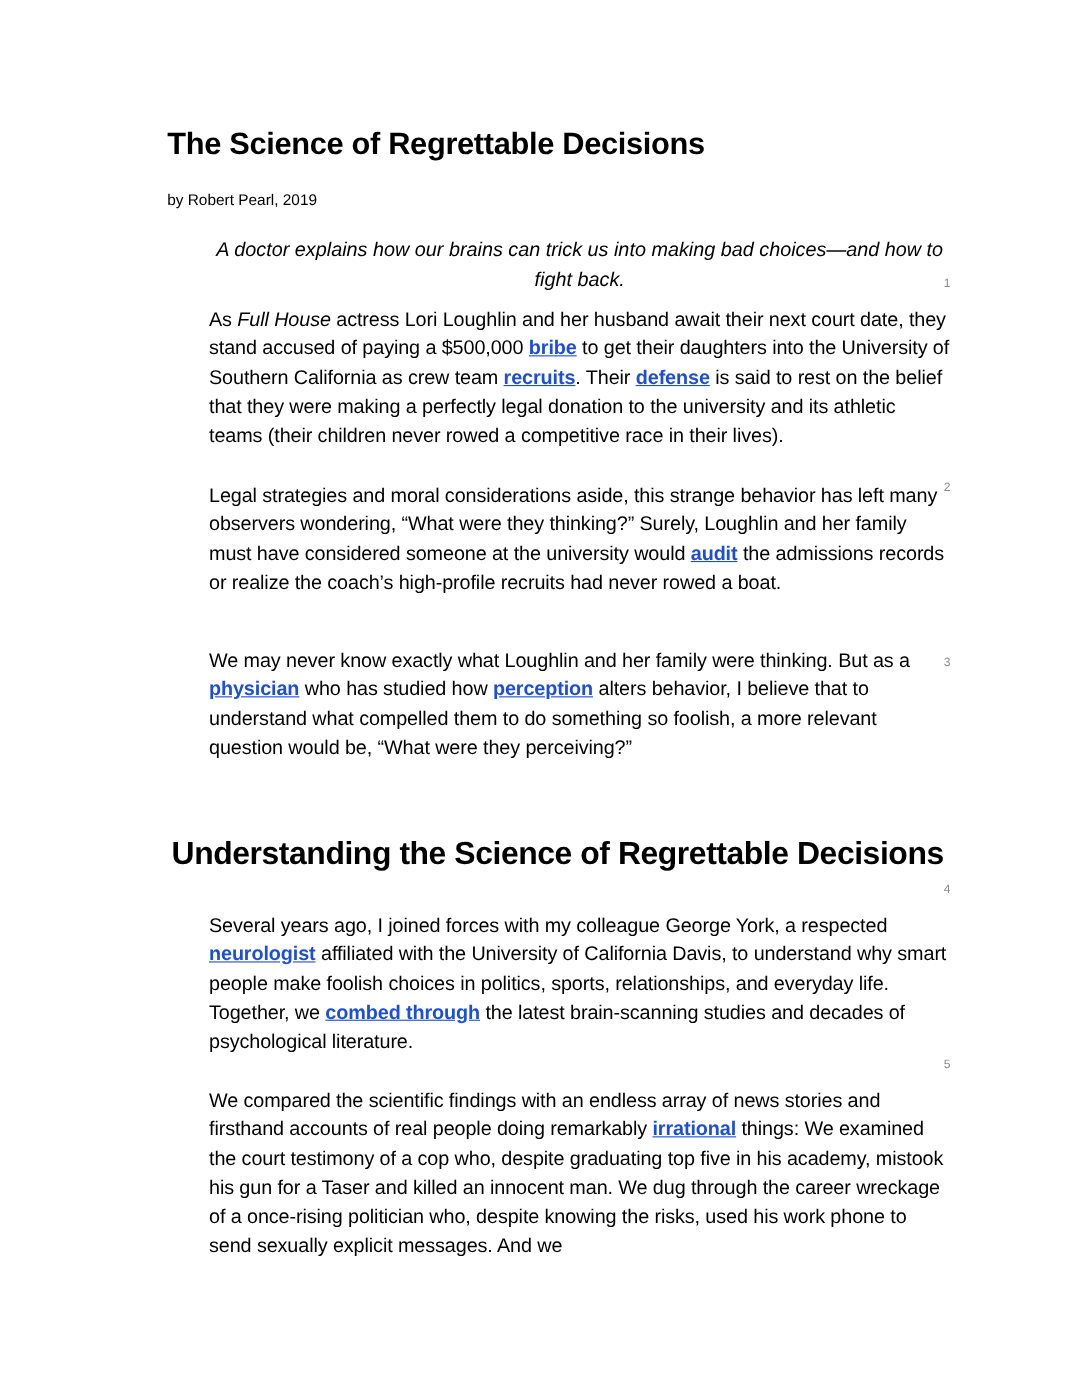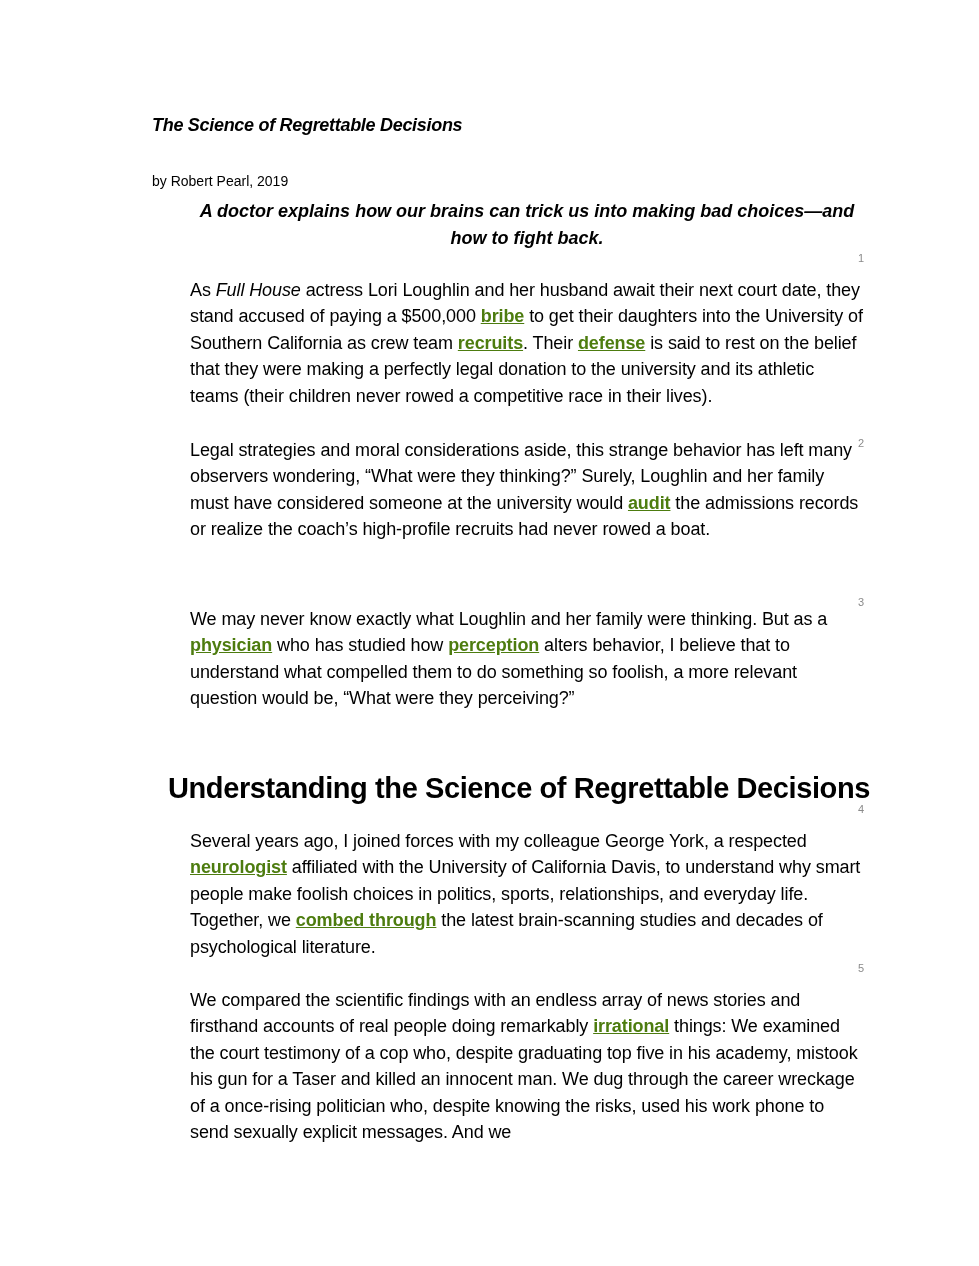--- a/index.html
+++ b/index.html
@@ -1,40 +1,40 @@
 <!DOCTYPE html>
 <html><head>
 <meta charset="utf-8">
 <style>
   html, body { margin: 0; padding: 0; background: #ffffff; }
   body { width: 979px; height: 1266px; position: relative; overflow: hidden;
          font-family: "Liberation Sans", sans-serif; color: #000; }
-  .title { position: absolute; left: 152px; top: 115px; font-size: 18px; font-weight: bold; margin: 0; letter-spacing: -0.3px; font-style: italic; }
+  .title { position: absolute; left: 152px; top: 115px; font-size: 28px; font-weight: bold; margin: 0; letter-spacing: -0.3px; }
   .byline { position: absolute; left: 152px; top: 173px; font-size: 14px; margin: 0; }
-  .subtitle { position: absolute; left: 190px; width: 674px; top: 198px; font-size: 18px; font-weight: bold; font-style: italic; text-align: center; line-height: 27px; margin: 0; }
+  .subtitle { position: absolute; left: 190px; width: 674px; top: 214px; font-size: 18px; font-weight: normal; font-style: italic; text-align: center; line-height: 27px; margin: 0; }
   .pnum { position: absolute; right: 115px; font-size: 11px; color: #8a8a8a; }
   .para { position: absolute; left: 190px; width: 676px; font-size: 18px; line-height: 26.4px; margin: 0; letter-spacing: -0.1px; }
-  .para a { color: #4d7c0f; font-weight: bold; text-decoration: underline; }
-  .h2 { position: absolute; left: 152px; top: 756px; font-size: 29px; font-weight: bold; margin: 16px; letter-spacing: -0.4px; }
+  .para a { color: #1d4ed8; font-weight: bold; text-decoration: underline; }
+  .h2 { position: absolute; left: 152px; top: 756px; font-size: 29px; font-weight: bold; margin: 4px; letter-spacing: -0.4px; }
 </style>
 </head>
 <body>
 
 <h1 class="title">The Science of Regrettable Decisions</h1>
 <p class="byline">by Robert Pearl, 2019</p>
 <p class="subtitle">A doctor explains how our brains can trick us into making bad choices—and how to fight back.</p>
 
 <span class="pnum" style="top:252px">1</span>
 <p class="para" style="top:277px"><span>As </span><em>Full House</em><span> actress Lori Loughlin and her husband await their next court date, they stand accused of paying a $500,000 </span><a href="#">bribe</a><span> to get their daughters into the University of Southern California as crew team </span><a href="#">recruits</a><span>. Their </span><a href="#">defense</a><span> is said to rest on the belief that they were making a perfectly legal donation to the university and its athletic teams (their children never rowed a competitive race in their lives).</span></p>
 
 <span class="pnum" style="top:437px">2</span>
 <p class="para" style="top:437px"><span>Legal strategies and moral considerations aside, this strange behavior has left many observers wondering, “What were they thinking?” Surely, Loughlin and her family must have considered someone at the university would </span><a href="#">audit</a><span> the admissions records or realize the coach’s high-profile recruits had never rowed a boat.</span></p>
 
 <span class="pnum" style="top:596px">3</span>
-<p class="para" style="top:606px"><span>We may never know exactly what Loughlin and her family were thinking. But as a </span><a href="#">physician</a><span> who has studied how </span><a href="#">perception</a><span> alters behavior, I believe that to understand what compelled them to do something so foolish, a more relevant question would be, “What were they perceiving?”</span></p>
+<p class="para" style="top:587px"><span>We may never know exactly what Loughlin and her family were thinking. But as a </span><a href="#">physician</a><span> who has studied how </span><a href="#">perception</a><span> alters behavior, I believe that to understand what compelled them to do something so foolish, a more relevant question would be, “What were they perceiving?”</span></p>
 
 <h2 class="h2">Understanding the Science of Regrettable Decisions</h2>
 
 <span class="pnum" style="top:803px">4</span>
 <p class="para" style="top:828px"><span>Several years ago, I joined forces with my colleague George York, a respected </span><a href="#">neurologist</a><span> affiliated with the University of California Davis, to understand why smart people make foolish choices in politics, sports, relationships, and everyday life. Together, we </span><a href="#">combed through</a><span> the latest brain-scanning studies and decades of psychological literature.</span></p>
 
 <span class="pnum" style="top:962px">5</span>
 <p class="para" style="top:987px"><span>We compared the scientific findings with an endless array of news stories and firsthand accounts of real people doing remarkably </span><a href="#">irrational</a><span> things: We examined the court testimony of a cop who, despite graduating top five in his academy, mistook his gun for a Taser and killed an innocent man. We dug through the career wreckage of a once-rising politician who, despite knowing the risks, used his work phone to send sexually explicit messages. And we</span></p>
 
 </body></html>

